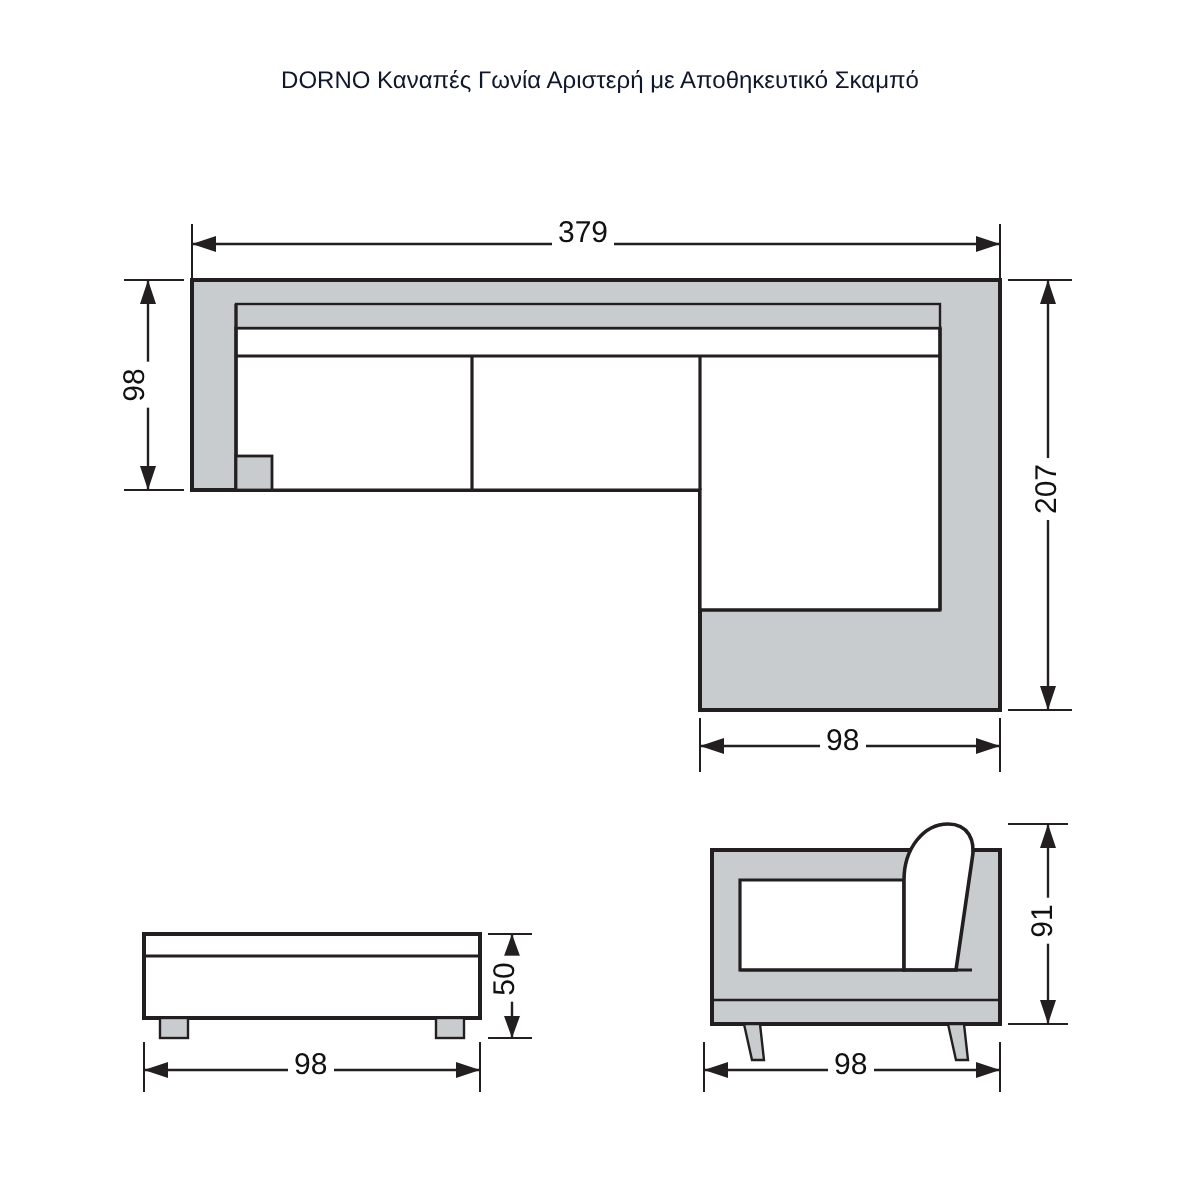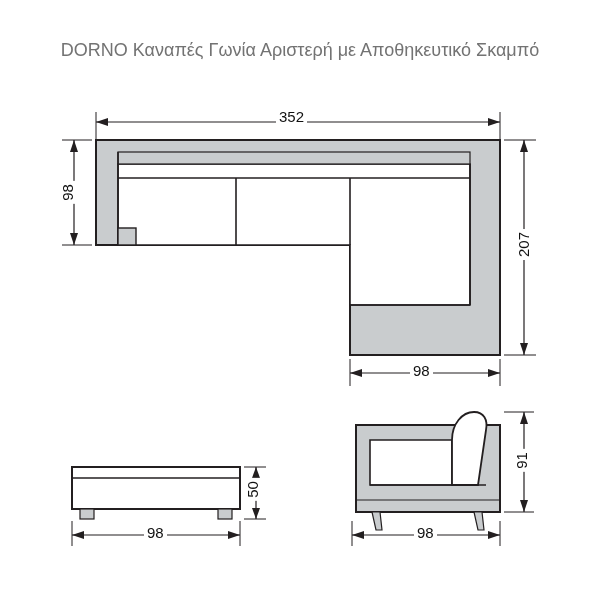--- a/index.html
+++ b/index.html
@@ -22,25 +22,24 @@
     height: 600px;
   }
   .title-block {
     position: absolute;
     left: 0;
     top: 30px;
     width: 600px;
     text-align: center;
   }
   .title-line {
-    font-size: 18px;
+    font-size: 12px;
     line-height: 20px;
-    color: #737373;
+    color: #0f172a;
     white-space: nowrap;
-    margin-top: 10px;
   }
   .svg-layer {
     position: absolute;
     left: 0; top: 0;
   }
   .dim-label {
     position: absolute;
     font-size: 15px;
     color: #111;
     background: #ffffff;
@@ -164,21 +163,21 @@
     <g>
       <line x1="352" y1="521" x2="352" y2="546" stroke="#231f20" stroke-width="1"></line>
       <line x1="500" y1="521" x2="500" y2="546" stroke="#231f20" stroke-width="1"></line>
       <line x1="352" y1="535" x2="500" y2="535" stroke="#231f20" stroke-width="1.2"></line>
       <polygon points="352,535 364,531 364,539" fill="#231f20"></polygon>
       <polygon points="500,535 488,531 488,539" fill="#231f20"></polygon>
     </g>
 
   </svg>
 
-  <div class="dim-label" style="left:276px; top:108px;">352</div>
+  <div class="dim-label" style="left:276px; top:108px;">379</div>
 
   <div class="dim-label vert" style="left:56px; top:184px; transform: rotate(-90deg);">98</div>
 
   <div class="dim-label vert" style="left:508px; top:236px; transform: rotate(-90deg);">207</div>
 
   <div class="dim-label" style="left:410px; top:362px;">98</div>
 
   <div class="dim-label vert" style="left:241px; top:481px; transform: rotate(-90deg);">50</div>
 
   <div class="dim-label" style="left:144px; top:524px;">98</div>

